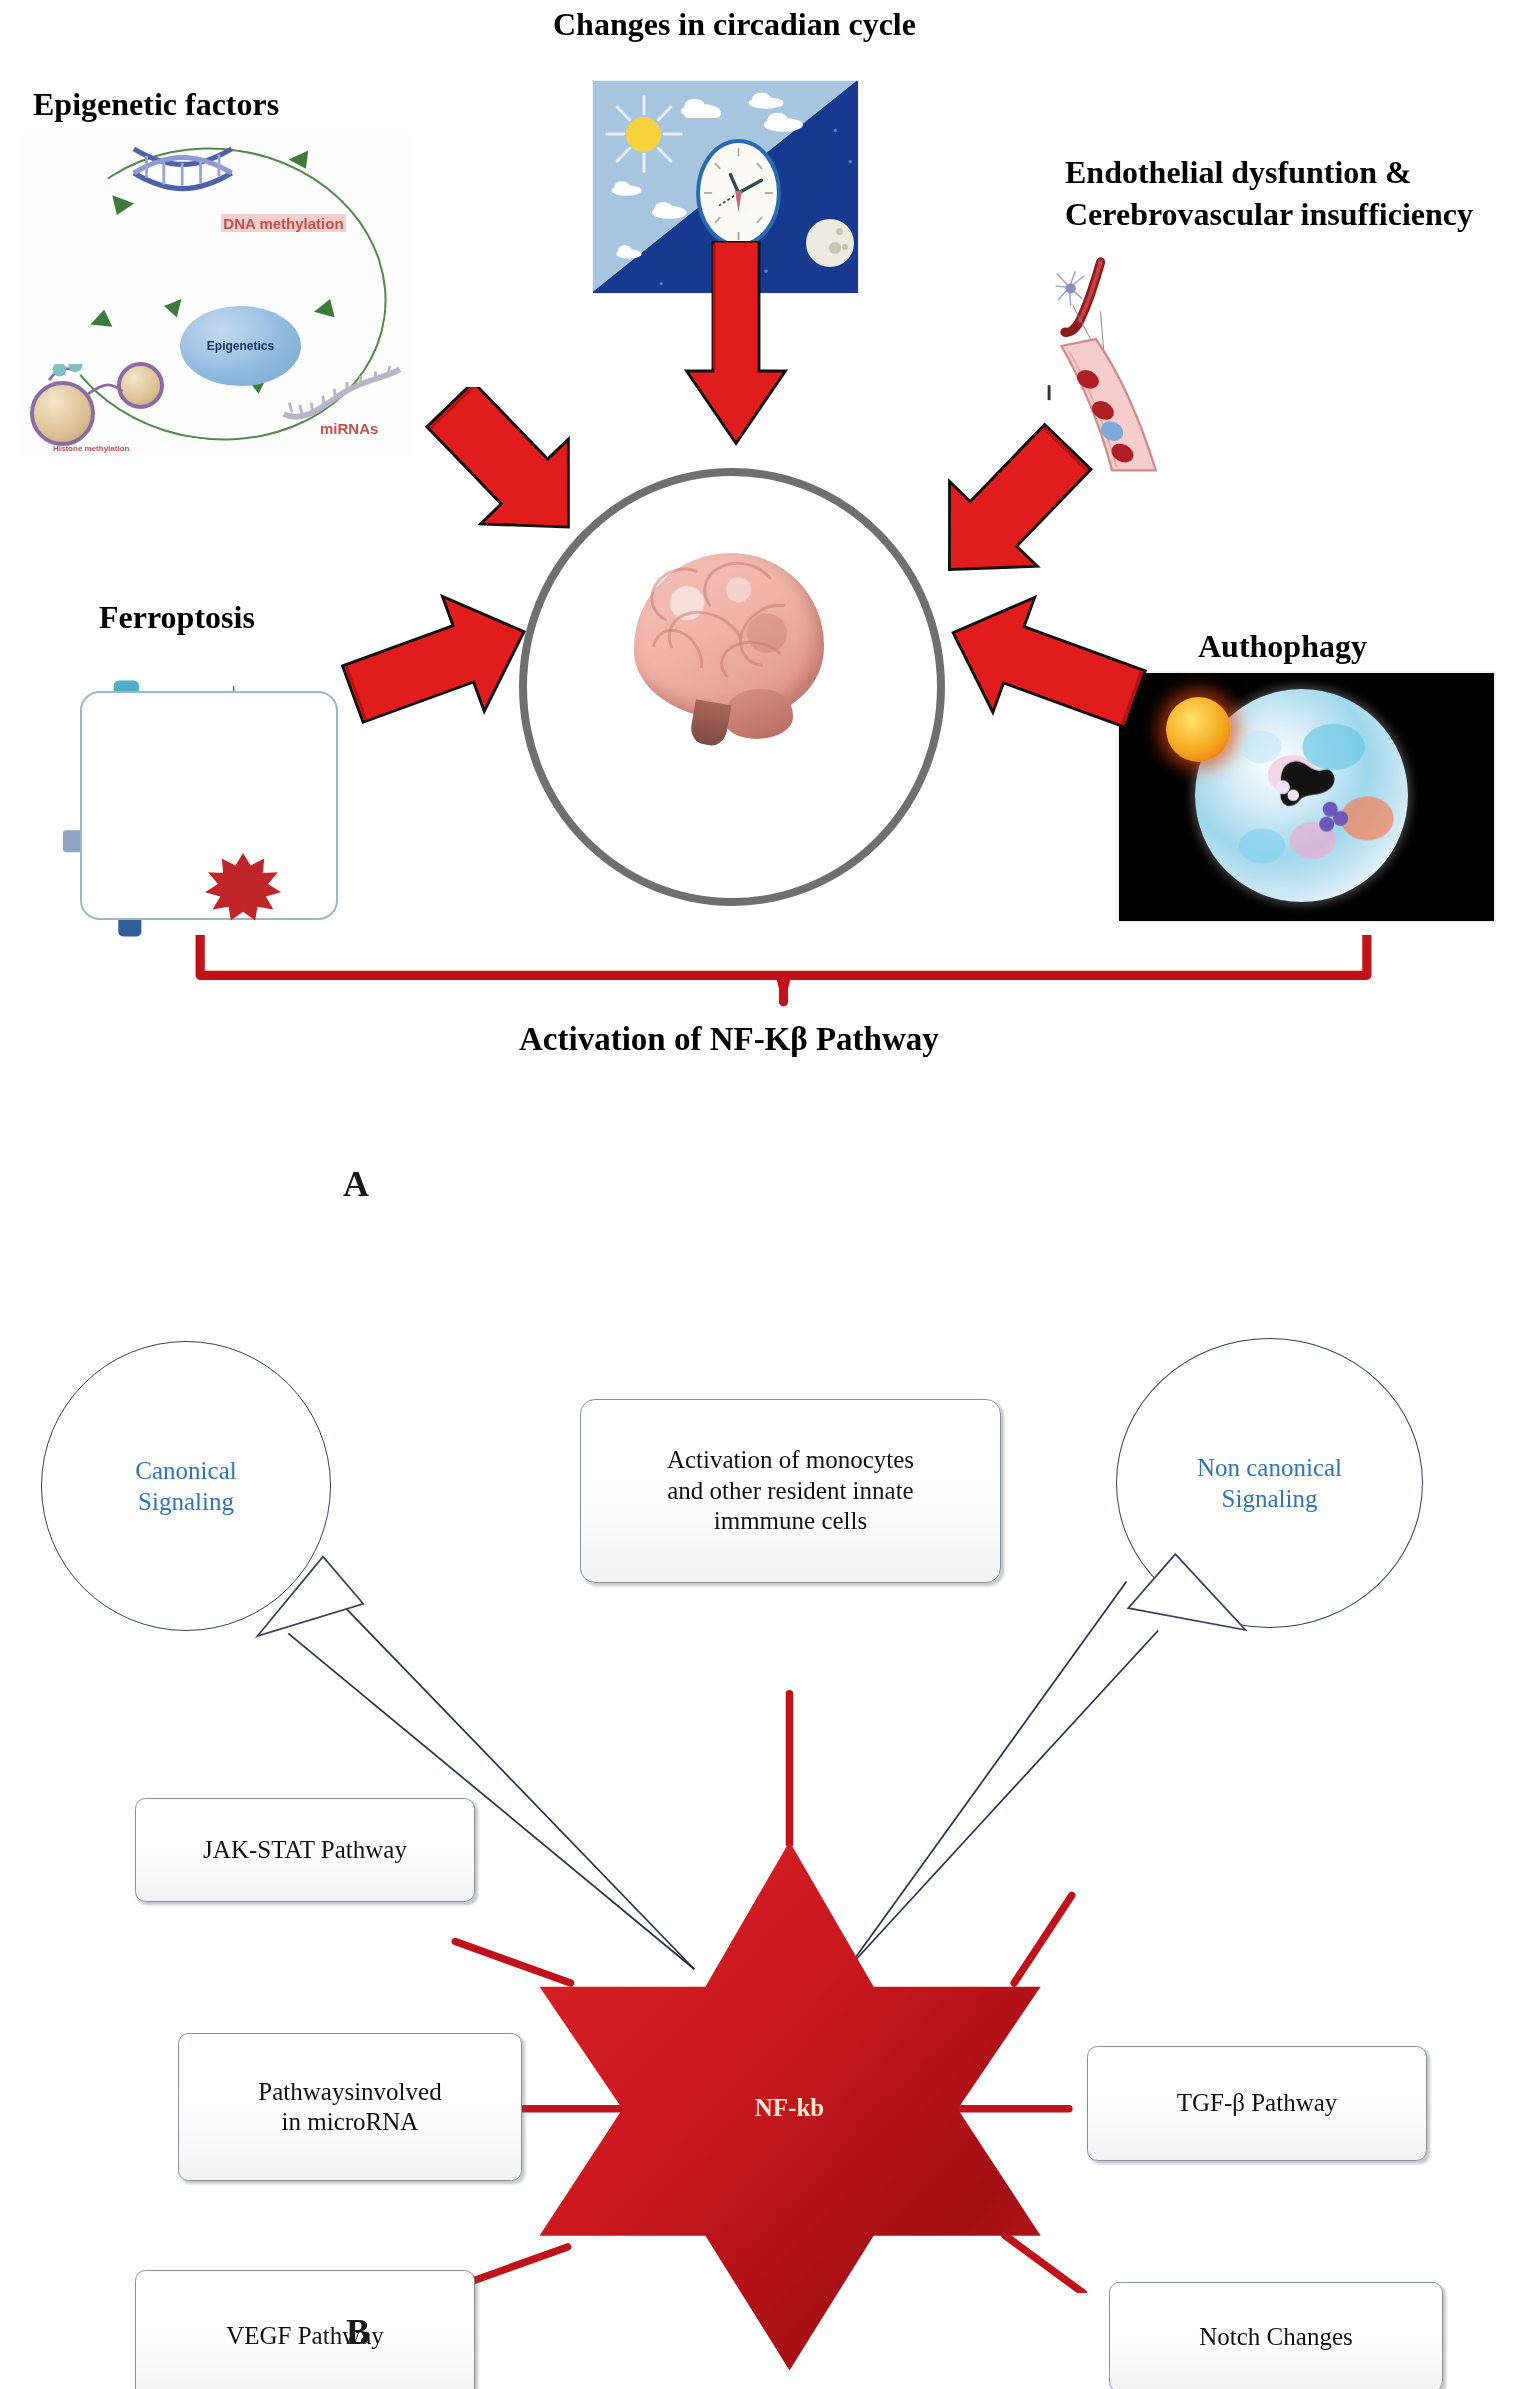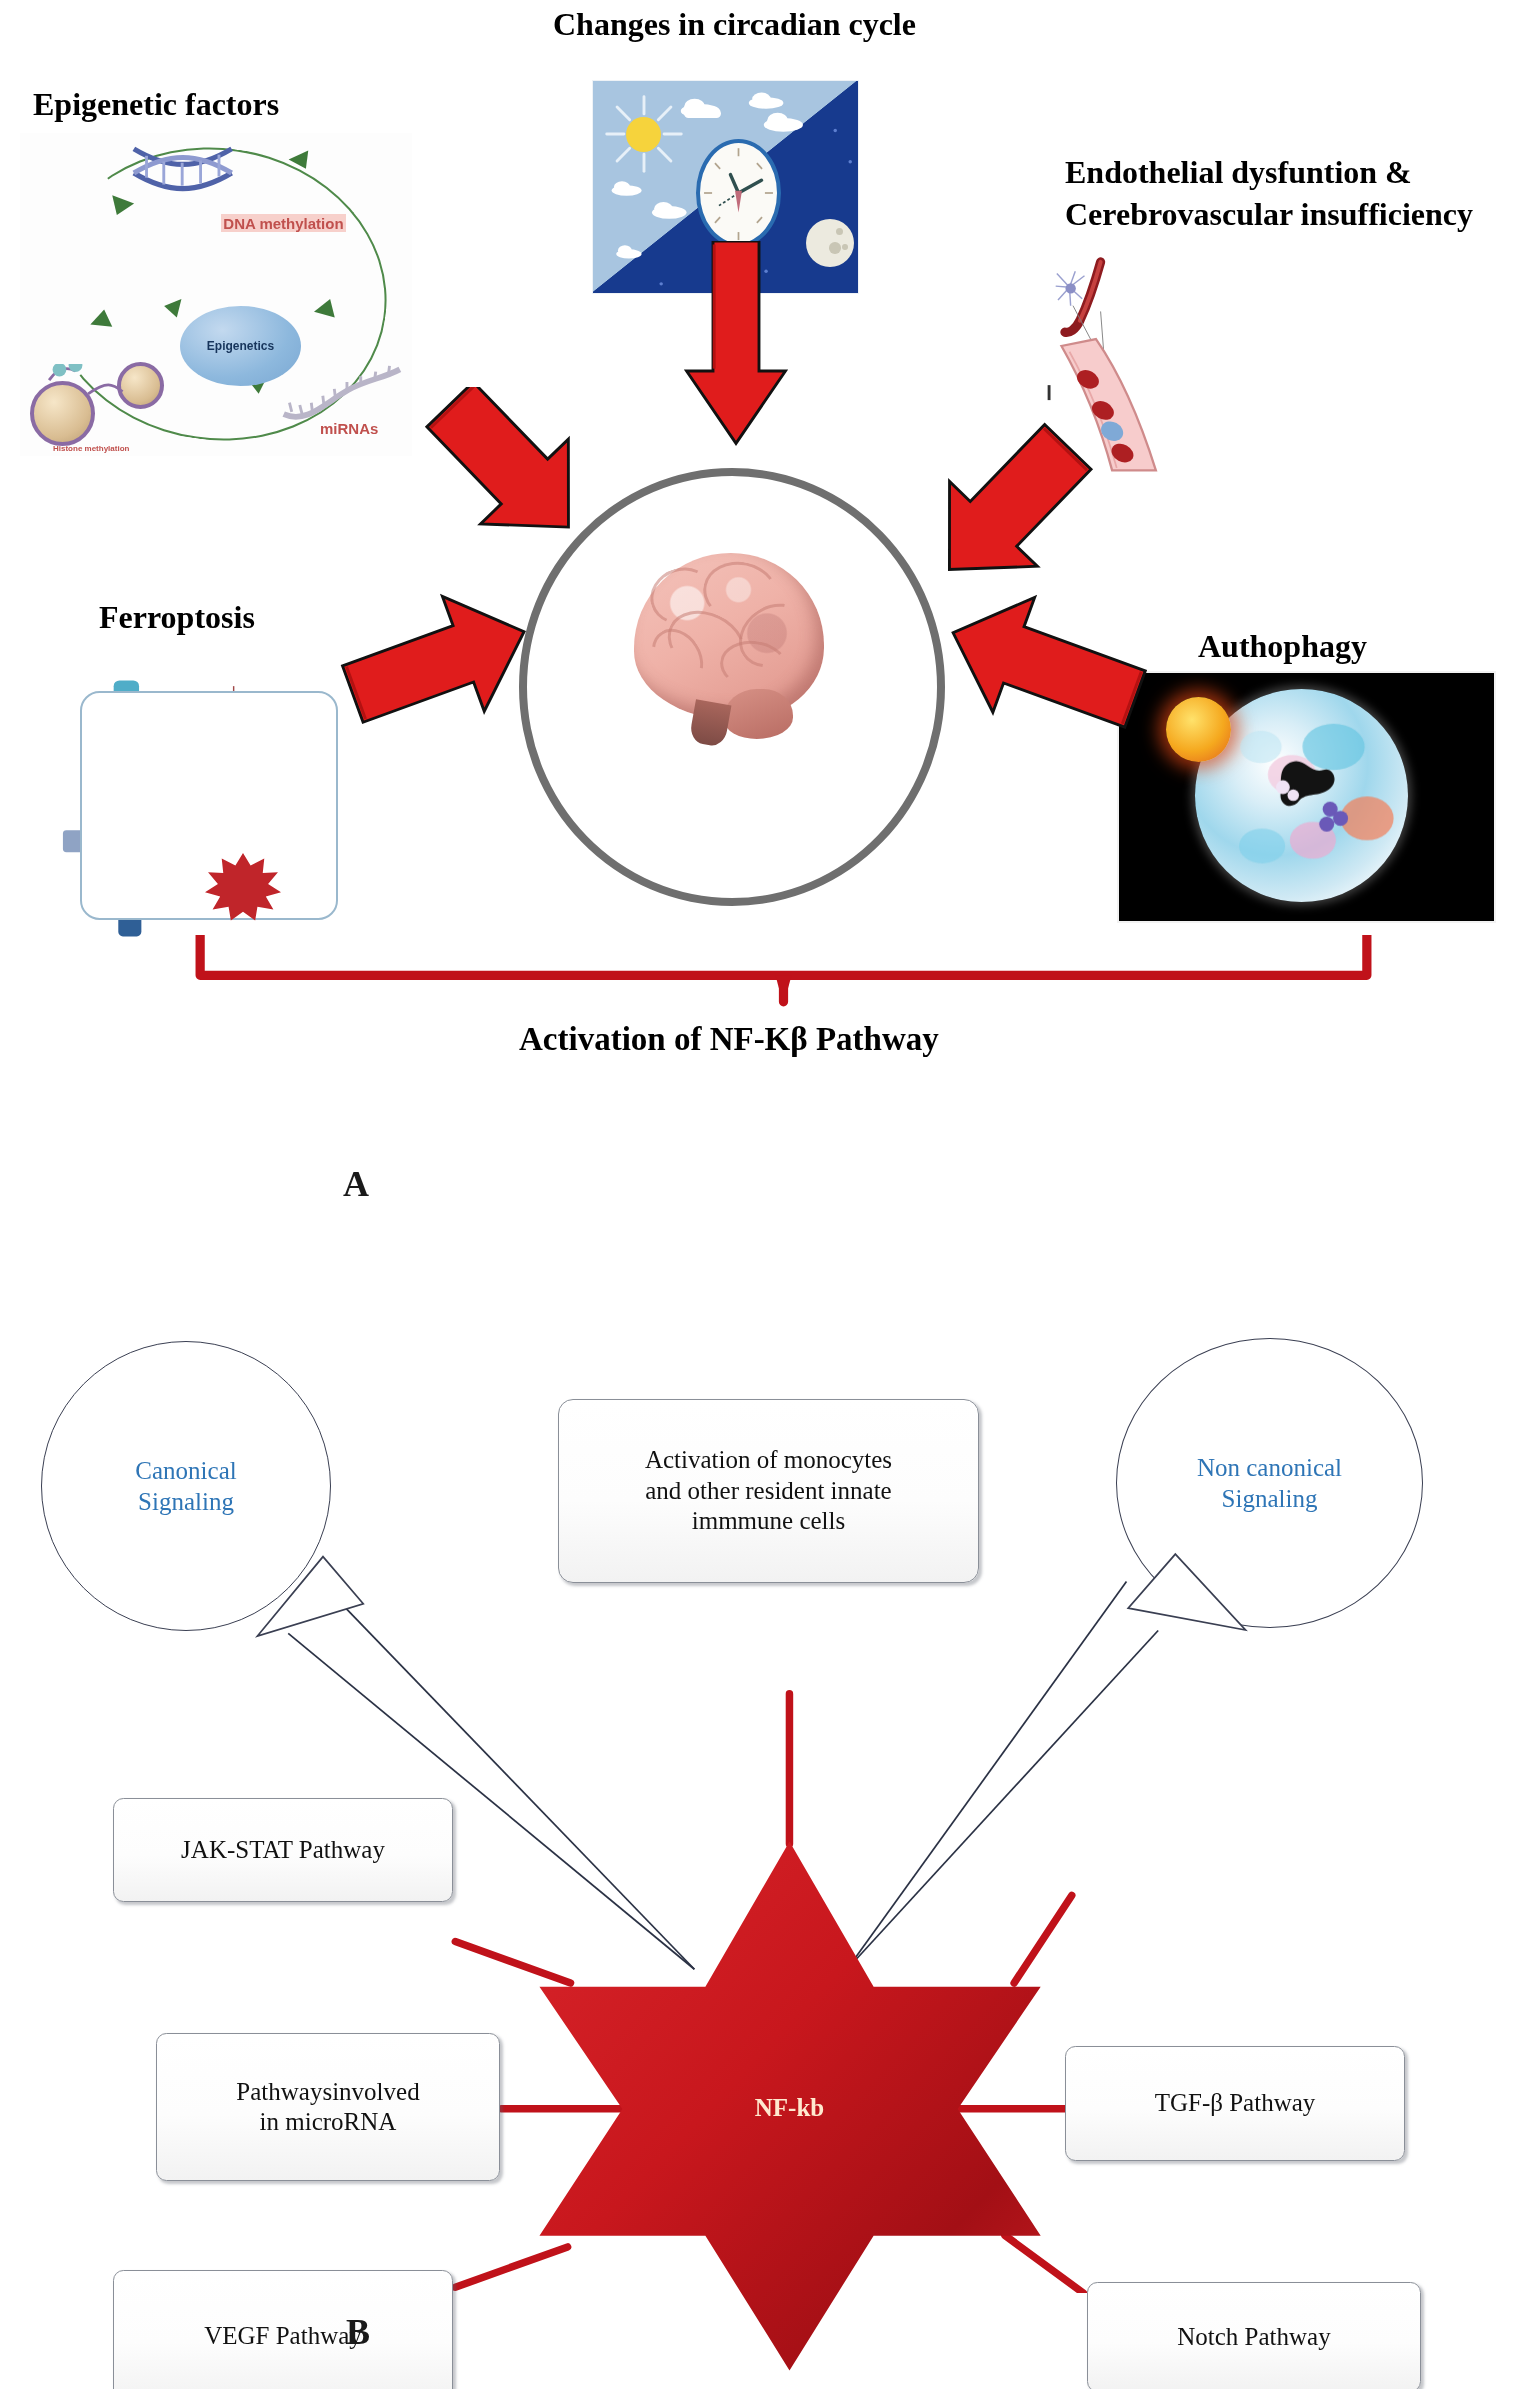--- a/index.html
+++ b/index.html
@@ -157,20 +157,21 @@
     border: 1.7px solid #8a8f98;
     border-radius: 10.4px;
     box-shadow: 2.3px 2.9px 2.9px rgba(90,95,105,0.35);
     display:flex; align-items:center; justify-content:center;
     text-align:center;
     font-family: "Liberation Serif", serif;
     font-size: 25px;
     color:#111111;
     line-height:1.22;
     padding: 3.5px 5.8px;
+    margin-left: 22px;
   }
   .bnode.tall { border-radius: 15px; }
   .bubble {
     position:absolute;
     border: 1.7px solid #3a3f52;
     border-radius: 50%;
     background: #ffffff;
     display:flex; align-items:center; justify-content:center;
     text-align:center;
     color:#2e75b6;
@@ -594,21 +595,21 @@
   <div class="bnode" style="left:113px; top:1014px; width:340px; height:133px;">
     <span>VEGF Pathway</span>
   </div>
 
 
   <div class="bnode" style="left:1065px; top:790px; width:340px; height:115px;">
     <span>TGF-β Pathway</span>
   </div>
 
   <div class="bnode" style="left:1087px; top:1026px; width:334px; height:110px;">
-    <span>Notch Pathway</span>
+    <span>Notch Changes</span>
   </div>
 
   <div class="nfkb-star" style="left:536px; top:576px; width:507px; height:548px;">
     <svg width="507" height="548" viewBox="0 0 880 950">
       <defs>
         <linearGradient id="starGrad" x1="0" y1="0" x2="1" y2="1">
           <stop offset="0%" stop-color="#d8242a"></stop>
           <stop offset="42%" stop-color="#c8171d"></stop>
           <stop offset="78%" stop-color="#a30f15"></stop>
           <stop offset="100%" stop-color="#c51a20"></stop>

